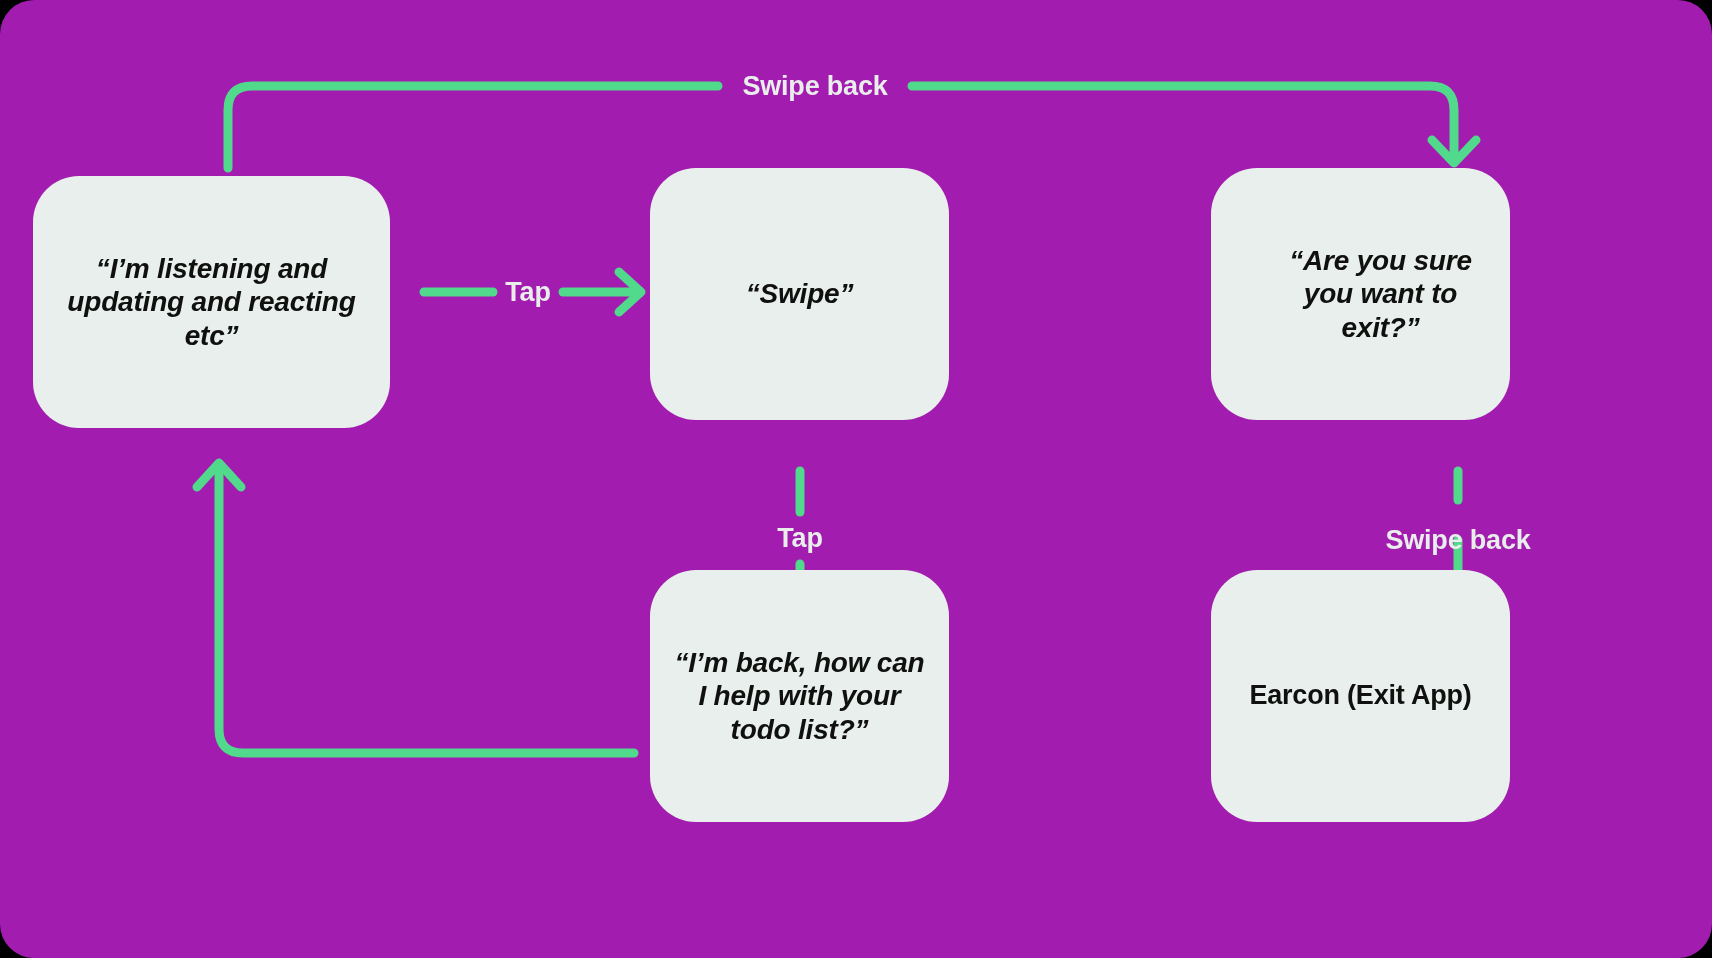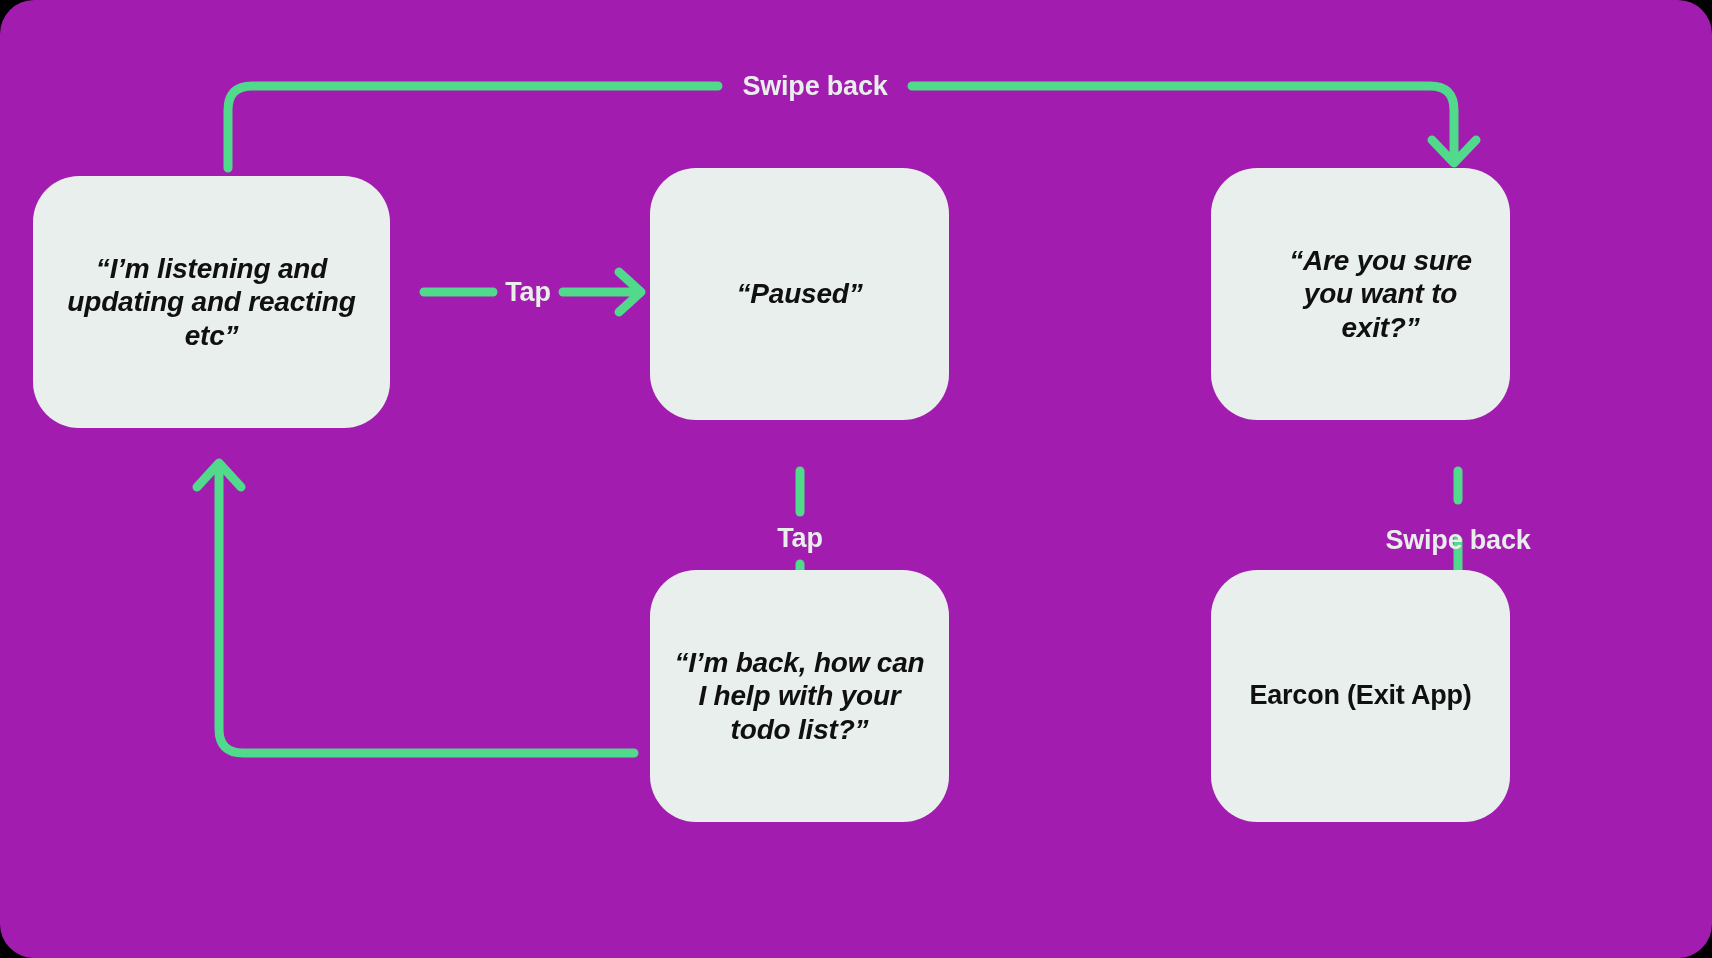--- a/index.html
+++ b/index.html
@@ -105,21 +105,21 @@
 
   <div class="edge-label" style="left:800px; top:538px;">Tap</div>
 
   <div class="edge-label" style="left:1458px; top:540px;">Swipe back</div>
 
   <div class="node" id="node-listening">
     <div class="node-label">“I’m listening and updating and reacting etc”</div>
   </div>
 
   <div class="node" id="node-paused">
-    <div class="node-label">“Paused”</div>
+    <div class="node-label">“Swipe”</div>
   </div>
 
   <div class="node" id="node-exit">
     <div class="node-label">“Are you sure you want to exit?”</div>
   </div>
 
   <div class="node" id="node-back">
     <div class="node-label">“I’m back, how can I help with your todo list?”</div>
   </div>
 

